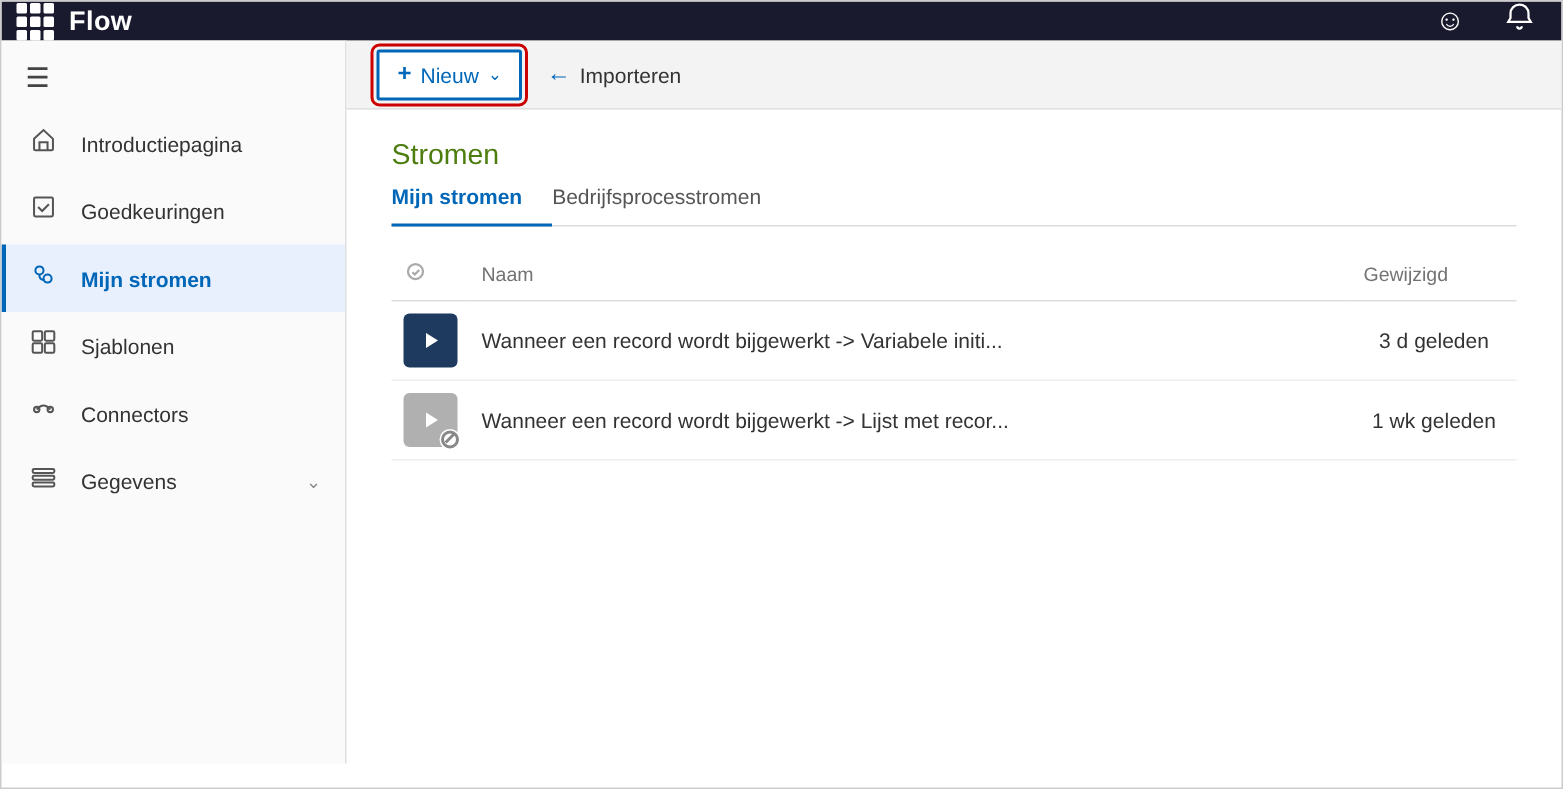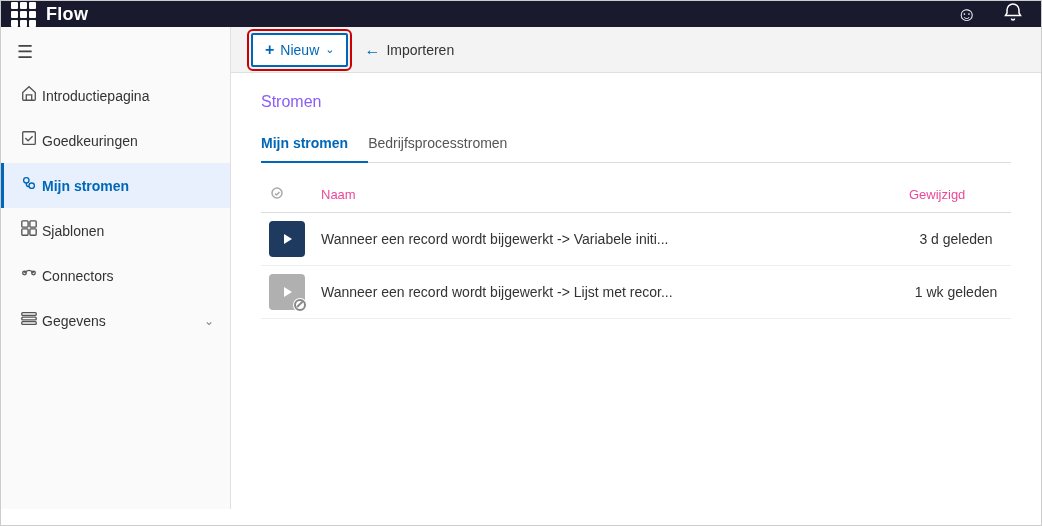--- a/index.html
+++ b/index.html
@@ -55,20 +55,21 @@
     }
     .sidebar-hamburger {
       padding: 10px 16px;
       cursor: pointer;
       font-size: 18px;
       color: #444;
     }
     .sidebar-item {
       display: flex;
       align-items: center;
+      gap: 12px;
       padding: 11px 16px;
       cursor: pointer;
       font-size: 14px;
       color: #333;
       border-left: 3px solid transparent;
     }
     .sidebar-item.active {
       background: #e8f0fe;
       border-left: 3px solid #0067b8;
       font-weight: 600;
@@ -125,24 +126,23 @@
     }
     .import-arrow { font-size: 16px; color: #0067b8; }
 
     
     .page-content {
       padding: 20px 30px;
       flex: 1;
       overflow-y: auto;
     }
     .page-title {
-      font-size: 16px;
+      font-size: 19px;
       font-weight: 300;
-      color: #8b5cf6;
-      margin-bottom: 16px;
+      color: #4d7c0f;
     }
 
     
     .tabs {
       display: flex;
       gap: 0;
       border-bottom: 1px solid #ddd;
       margin-bottom: 16px;
     }
     .tab {
@@ -164,21 +164,21 @@
       width: 100%;
       border-collapse: collapse;
     }
     .flows-table thead tr {
       border-bottom: 1px solid #ddd;
     }
     .flows-table th {
       text-align: left;
       font-size: 13px;
       font-weight: 500;
-      color: #ec4899;
+      color: #737373;
       padding: 6px 8px 8px 8px;
     }
     .flows-table td {
       padding: 8px 8px;
       font-size: 14px;
       color: #333;
       border-bottom: 1px solid #eee;
       vertical-align: middle;
     }
     .th-icon { width: 44px; }

